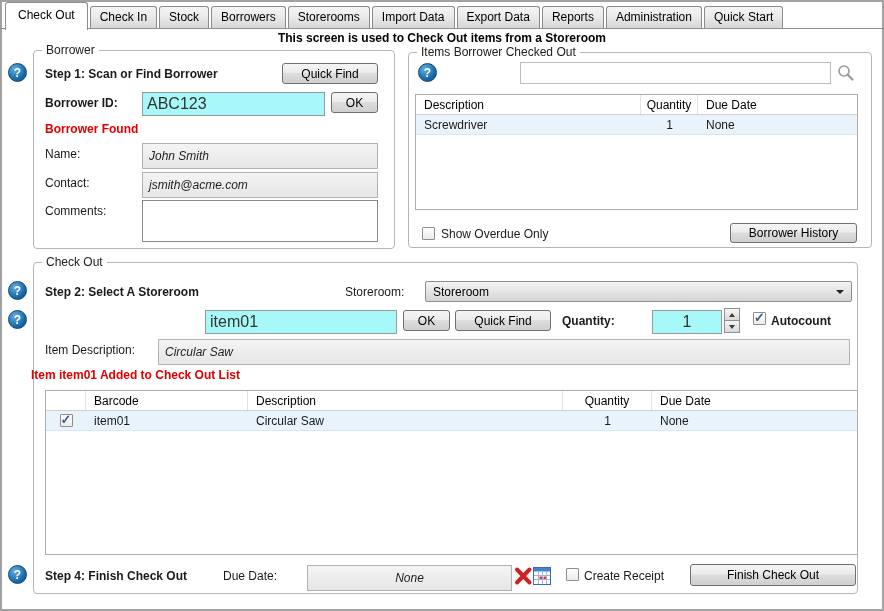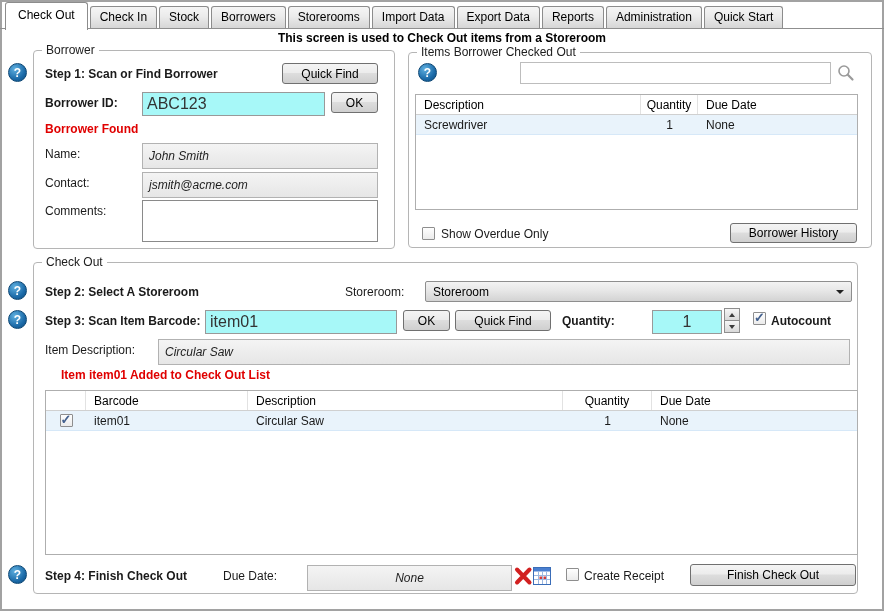--- a/index.html
+++ b/index.html
@@ -164,41 +164,40 @@
 
   <div class="help" style="left:8px;top:281px;">?</div>
   <span class="label bold" style="left:45px;top:285px;">Step 2: Select A Storeroom</span>
   <span class="label" style="left:345px;top:285px;">Storeroom:</span>
   <div class="combo" style="left:425px;top:281px;width:427px;height:21px;">
     <span>Storeroom</span>
     <span class="arrow"></span>
   </div>
 
   <div class="help" style="left:8px;top:310px;">?</div>
-  <span class="label bold" style="left:45px;top:314px;">Step 3: Scan Item Barcode:</span>
   <input class="cyan-input" style="left: 205px; top: 310px; width: 192px; height: 21px;" value="item01">
   <div class="btn" style="left:403px;top:310px;width:47px;height:21px;">OK</div>
   <div class="btn" style="left:455px;top:310px;width:96px;height:21px;">Quick Find</div>
   <span class="label bold" style="left:562px;top:314px;">Quantity:</span>
   <input class="cyan-input" style="left: 652px; top: 310px; width: 70px; height: 21px; text-align: center;" value="1">
   <div class="spin" style="left:724px;top:308px;width:16px;height:25px;">
     <div class="spin-btn">
         <span class="tri-up"></span>
       </div>
     <div class="spin-btn">
         <span class="tri-down"></span>
       </div>
   </div>
   <div class="cb checked" style="left:753px;top:312px;"></div>
   <span class="label" style="left:771px;top:314px;font-weight:bold;">Autocount</span>
 
   <span class="label" style="left:45px;top:343px;">Item Description:</span>
   <div class="gray-field" style="left:158px;top:339px;width:692px;height:21px;">Circular Saw</div>
 
-  <span class="label redmsg" style="left:61px;top:368px;">Item item01 Added to Check Out List</span>
+  <span class="label redmsg" style="left:31px;top:368px;">Item item01 Added to Check Out List</span>
 
   <div class="tbl" style="left:45px;top:390px;width:813px;height:165px;">
     <div class="hdr">
       <div class="cell" style="width:40px;"></div>
       <div class="cell pad" style="width:162px;">Barcode</div>
       <div class="cell pad" style="width:315px;">Description</div>
       <div class="cell ctr" style="width:89px;">Quantity</div>
       <div class="cell pad" style="width:205px;border-right:none;">Due Date</div>
     </div>
     <div class="row">

